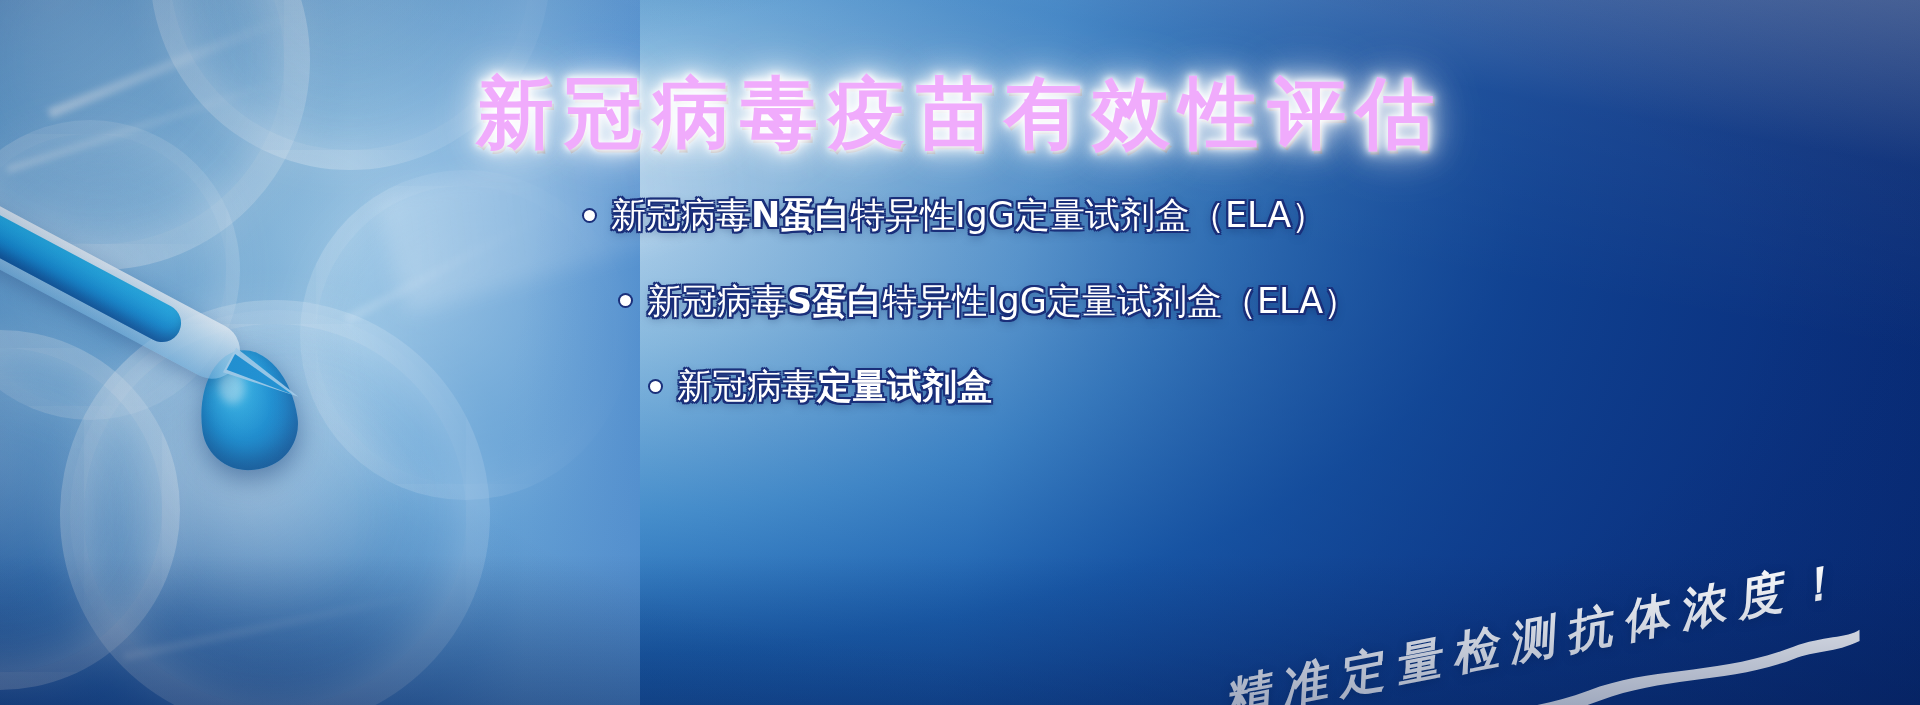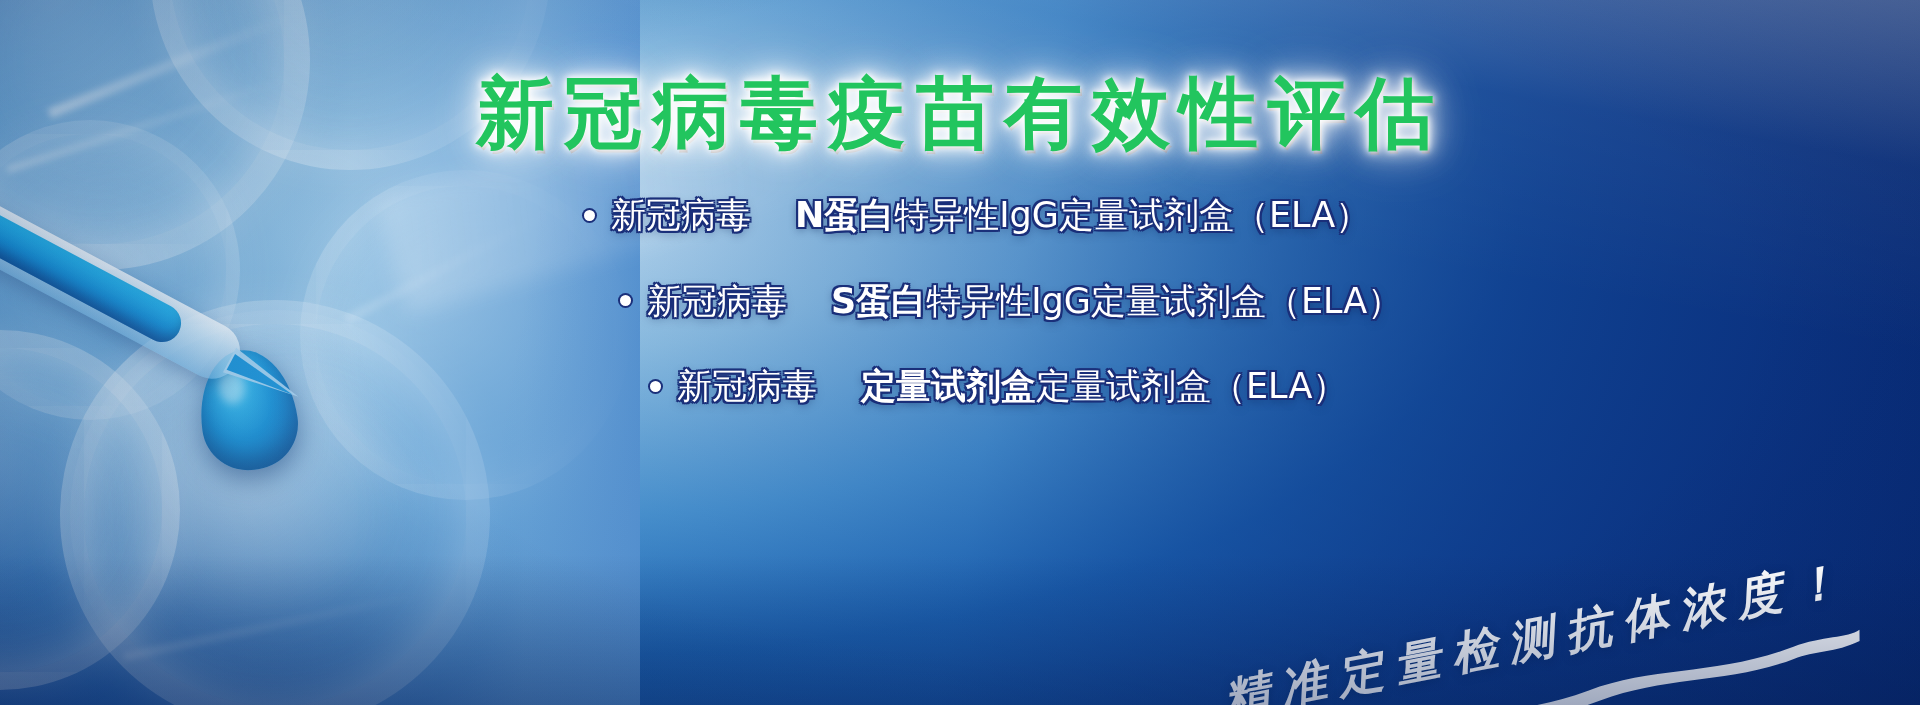--- a/index.html
+++ b/index.html
@@ -126,21 +126,21 @@
 
   
   .content{ position:absolute; inset:0; }
 
   .title{
     position:absolute; left:0; right:0; top:62px;
     text-align:center;
     font-size:78px;
     font-weight:bold;
     letter-spacing:10px;
-    color:#22c55e;
+    color:#f0abfc;
     font-family:"DejaVu Sans","Liberation Sans",sans-serif;
     text-shadow:
       0 0 6px #ffffff, 0 0 12px #ffffff, 0 0 20px #ffffff,
       0 0 34px rgba(255,255,255,0.95), 0 0 52px rgba(255,255,255,0.7),
       2px 3px 0 rgba(150,55,0,0.35);
     white-space:nowrap;
   }
 
   .bullets{
     position:absolute; left:0; right:0; top:196px;
@@ -156,21 +156,21 @@
     text-shadow:
       -2px 0 0 #1a2f7a, 2px 0 0 #1a2f7a, 0 -2px 0 #1a2f7a, 0 2px 0 #1a2f7a,
       -2px -2px 0 #1a2f7a, 2px -2px 0 #1a2f7a, -2px 2px 0 #1a2f7a, 2px 2px 0 #1a2f7a,
       0 3px 8px rgba(8,30,80,0.55);
   }
   .bullet .dot{
     display:inline-block; width:11px; height:11px; border-radius:50%;
     background:#ffffff; margin-right:16px; flex:0 0 auto;
     box-shadow:0 0 0 2px #1a2f7a;
   }
-  .bullet .strong{ font-weight:bold;margin-left:44px; }
+  .bullet .strong{ font-weight:bold; }
   .b1{ padding-left:584px; }
   .b2{ padding-left:620px; }
   .b3{ padding-left:650px; }
 
   
   .slogan-wrap{
     position:absolute; right:54px; bottom:36px;
     width:560px; height:190px;
   }
   .slogan{
@@ -251,21 +251,20 @@
         <span class="dot"></span>
         <span>新冠病毒</span>
         <span class="strong">S蛋白</span>
         <span>特异性IgG定量试剂盒（ELA）</span>
       </div>
 
       <div class="bullet b3">
         <span class="dot"></span>
         <span>新冠病毒</span>
         <span class="strong">定量试剂盒</span>
-        <span>定量试剂盒（ELA）</span>
       </div>
 
     </div>
 
     <div class="slogan-wrap">
       <div class="slogan">精准定量检测抗体浓度！</div>
       <div class="brush">
         <svg viewBox="0 0 470 30" preserveAspectRatio="none" aria-hidden="true">
           <path d="M2,20 C60,8 120,26 190,14 C260,2 320,24 400,10 C430,5 455,12 468,6 L466,17 C440,24 420,18 398,22 C330,34 270,14 200,26 C130,38 70,20 6,28 Z" fill="#ffffff"></path>
         </svg>

